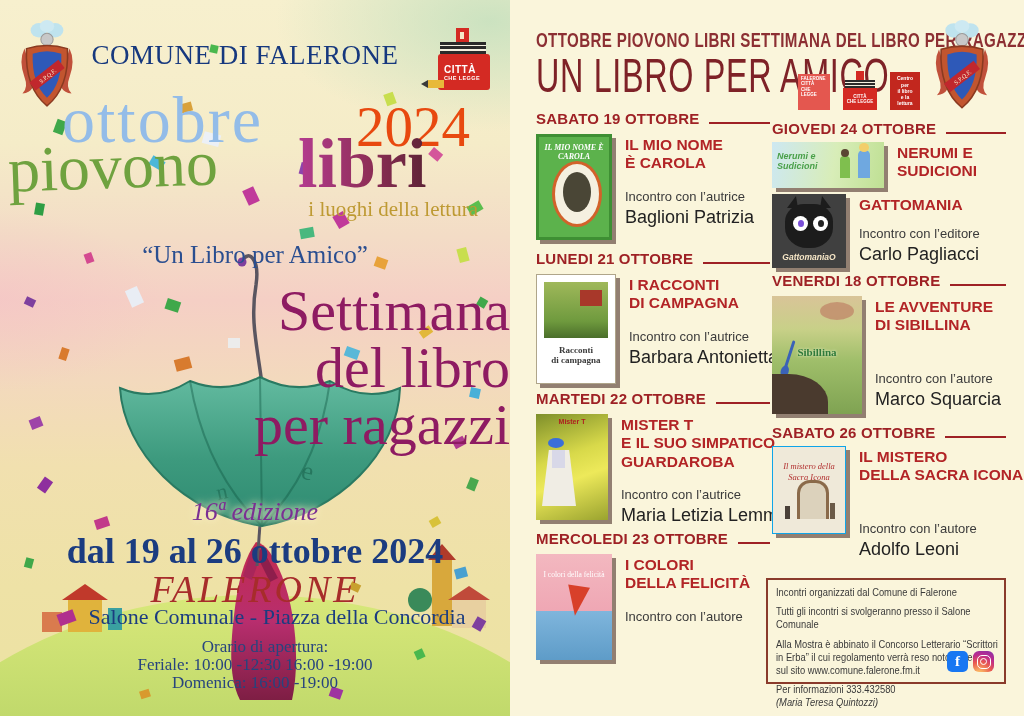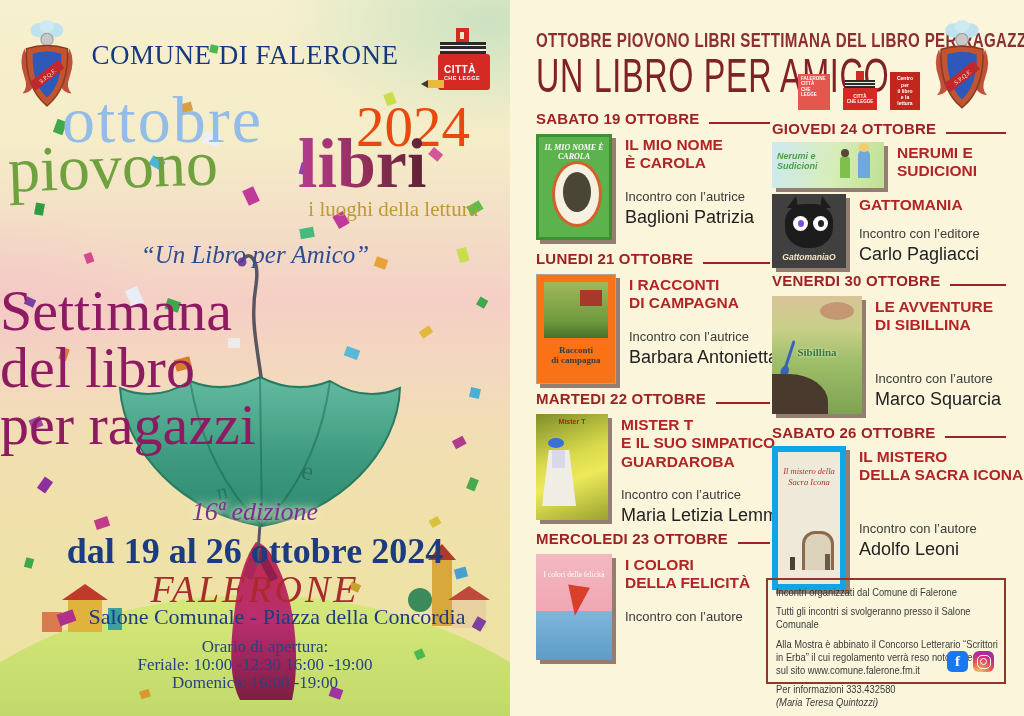--- a/index.html
+++ b/index.html
@@ -17,22 +17,22 @@
   .ltxt{position:absolute;z-index:2;}
 
   .comune{left:60px;top:40px;width:370px;text-align:center;font-size:27px;color:#16387E;letter-spacing:.5px;}
   .w-ottobre{left:62px;top:82px;font-size:66px;color:#93BCE8;letter-spacing:2px;}
   .w-year{left:356px;top:94px;font-size:57px;color:#E8490F;}
   .w-piovono{left:8px;top:130px;font-size:64px;color:#6FA23F;transform:rotate(-2deg);}
   .w-libri{left:298px;top:124px;font-size:70px;font-weight:bold;
     background:linear-gradient(90deg,#B43C90 0%,#8F2E58 55%,#5E2336 100%);
     -webkit-background-clip:text;background-clip:text;color:transparent;}
   .w-sub{left:218px;top:197px;width:260px;text-align:right;font-size:21px;color:#BE9A33;}
-  .motto{left:0;right:0;top:241px;text-align:center;font-style:italic;font-size:25px;color:#2A4E90;}
-  .maintitle{left:0;right:0;top:282px;text-align:left;font-size:58px;line-height:57px;color:#8E1B62;}
+  .motto{left:0;right:0;top:241px;text-align:center;font-size:25px;color:#2A4E90;}
+  .maintitle{left:0;right:0;top:282px;text-align:right;font-size:58px;line-height:57px;color:#8E1B62;}
   .edition{left:0;right:0;top:497px;text-align:center;font-style:italic;font-size:26px;color:#7B2F93;
     text-shadow:0 0 6px #F7EFC6,0 0 12px #F7EFC6;}
   .dates{left:0;right:0;top:530px;text-align:center;font-size:36px;font-weight:bold;color:#1B3C80;}
   .place{left:0;right:0;top:567px;text-align:center;font-size:38px;color:#A72C2B;letter-spacing:3px;font-style:italic;}
   .venue{left:0;right:0;top:604px;text-align:center;font-size:22px;color:#1B3C80;padding-left:44px;}
   .hrs{left:0;right:0;text-align:center;font-size:17px;color:#27447E;}
   .hrs1{top:637px;padding-left:20px;}.hrs2{top:655px;}.hrs3{top:673px;}
 
   
   .crest{position:absolute;}
@@ -76,21 +76,21 @@
   .mt-big .emeet{margin-top:36px;}
   .mt-med .emeet{margin-top:12px;}
 
   
   .cov{position:relative;flex:none;box-shadow:4px 4px 0 rgba(60,30,25,.55);}
   .cov .ct{position:absolute;left:0;right:0;text-align:center;}
   .cov-carola{width:76px;height:106px;background:#5CB24C;border:3px solid #3E8F33;box-sizing:border-box;}
   .cov-carola .ct{top:6px;font:italic bold 8px "Liberation Serif",serif;color:#fff;}
   .cov-carola .oval{position:absolute;left:13px;top:24px;width:44px;height:60px;border-radius:50%;background:#F5F0E0;border:3px solid #D2622A;}
   .cov-carola .oval:after{content:"";position:absolute;left:8px;top:8px;width:28px;height:40px;border-radius:50%;background:#4a4636;}
-  .cov-racconti{width:80px;height:110px;background:#f97316;border:1px solid #AFa58a;box-sizing:border-box;}
+  .cov-racconti{width:80px;height:110px;background:#ffffff;border:1px solid #AFa58a;box-sizing:border-box;}
   .cov-racconti .scene{position:absolute;left:7px;top:7px;right:7px;height:56px;background:linear-gradient(180deg,#9FB85A 0%,#6F9A3E 70%,#4a6e2a 100%);}
   .cov-racconti .scene:after{content:"";position:absolute;right:6px;top:8px;width:22px;height:16px;background:#A8382A;}
   .cov-racconti .ct{top:70px;font:bold 9px "Liberation Serif",serif;color:#3a3a3a;}
   .cov-mister{width:72px;height:106px;background:linear-gradient(160deg,#7E8F2A 0%,#D8D94A 40%,#EDE95A 60%,#9AA32F 100%);}
   .cov-mister .ct{top:4px;font:bold 7px "Liberation Sans",sans-serif;color:#B02020;}
   .cov-mister .beret{position:absolute;left:12px;top:24px;width:16px;height:10px;border-radius:50%;background:#3A6FD8;}
   .cov-mister .coat{position:absolute;left:6px;top:36px;width:34px;height:56px;background:#F0EDE4;clip-path:polygon(20% 0,80% 0,100% 100%,0 100%);}
   .cov-mister .coat:after{content:"";position:absolute;left:10px;top:0;width:13px;height:18px;background:#D8D8E8;}
   .cov-colori{width:76px;height:106px;background:linear-gradient(180deg,#F3B8C0 0%,#EFA7B4 54%,#7FB5DC 54%,#5E9CC8 100%);}
   .cov-colori .ct{top:16px;font:7.5px "Liberation Serif",serif;color:#fff;}
@@ -109,21 +109,21 @@
   .cov-gatto .e1{left:21px;} .cov-gatto .e2{left:41px;}
   .cov-gatto .e1:after,.cov-gatto .e2:after{content:"";position:absolute;left:5px;top:4px;width:6px;height:7px;border-radius:50%;background:#222;}
   .cov-gatto .e1:after{background:#7a4fd8;}
   .cov-gatto .ct{top:58px;font:italic bold 8.5px "Liberation Sans",sans-serif;color:#F8E8C8;}
   .cov-sibillina{width:90px;height:118px;background:linear-gradient(180deg,#D9C498 0%,#C8D088 28%,#9FBE6A 55%,#7FA352 100%);}
   .cov-sibillina .sun{position:absolute;right:8px;top:6px;width:34px;height:18px;border-radius:50%;background:#C08A6A;opacity:.8;}
   .cov-sibillina .mound{position:absolute;left:0;bottom:0;width:56px;height:40px;background:#4a3a2e;border-radius:0 70% 0 0;}
   .cov-sibillina .bug{position:absolute;left:16px;top:44px;width:3px;height:30px;background:#3A62B8;transform:rotate(18deg);border-radius:2px;}
   .cov-sibillina .bug:after{content:"";position:absolute;left:-2px;top:26px;width:8px;height:12px;border-radius:50%;background:#3A62B8;}
   .cov-sibillina .ct{top:50px;font:bold 11px "Liberation Serif",serif;color:#2F7A3A;text-shadow:0 0 3px #eef4d8;}
-  .cov-icona{width:74px;height:144px;background:#EFE9D9;border:6px solid #0ea5e9;box-sizing:border-box;}
+  .cov-icona{width:74px;height:88px;background:#EFE9D9;border:1px solid #0ea5e9;box-sizing:border-box;}
   .cov-icona .ct{top:14px;font:italic 8.5px "Liberation Serif",serif;color:#B23030;line-height:1.25;padding:0 4px;}
   .cov-icona .arch{position:absolute;left:24px;bottom:14px;width:26px;height:36px;border:3px solid #8A6A4A;border-bottom:none;border-radius:13px 13px 0 0;background:#DCD2BC;}
   .cov-icona .f1,.cov-icona .f2{position:absolute;bottom:14px;width:5px;height:13px;background:#4a4038;}
   .cov-icona .f1{left:12px;} .cov-icona .f2{right:10px;height:16px;background:#6a5a48;}
 
   
   .fbox{position:absolute;left:256px;top:578px;width:240px;height:106px;border:2px solid #8A3A2B;box-sizing:border-box;}
   .ftext{position:absolute;left:8px;top:6px;width:268px;transform:scaleX(.85);transform-origin:0 0;
     font-size:11px;line-height:1.2;color:#3A3A3A;}
   .ftext p{margin:0 0 6px 0;}
@@ -415,21 +415,21 @@
         <div class="ct">GattomaniaO</div>
       </div>
       <div class="etext">
         <div class="etitle">GATTOMANIA</div>
         <div class="emeet">Incontro con l’editore</div>
         <div class="eperson">Carlo Pagliacci</div>
       </div>
     </div>
 
     <div class="dayhdr colR" style="left:262px;top:272px">
-      <span class="d">VENERDI 30 OTTOBRE</span>
+      <span class="d">VENERDI 18 OTTOBRE</span>
         <span class="line"></span>
       </div>
     <div class="evrow mt-big" style="left:262px;top:296px">
       <div class="cov cov-sibillina">
         <div class="sun"></div>
         <div class="bug"></div>
         <div class="mound"></div>
         <div class="ct">Sibillina</div>
       </div>
       <div class="etext">

